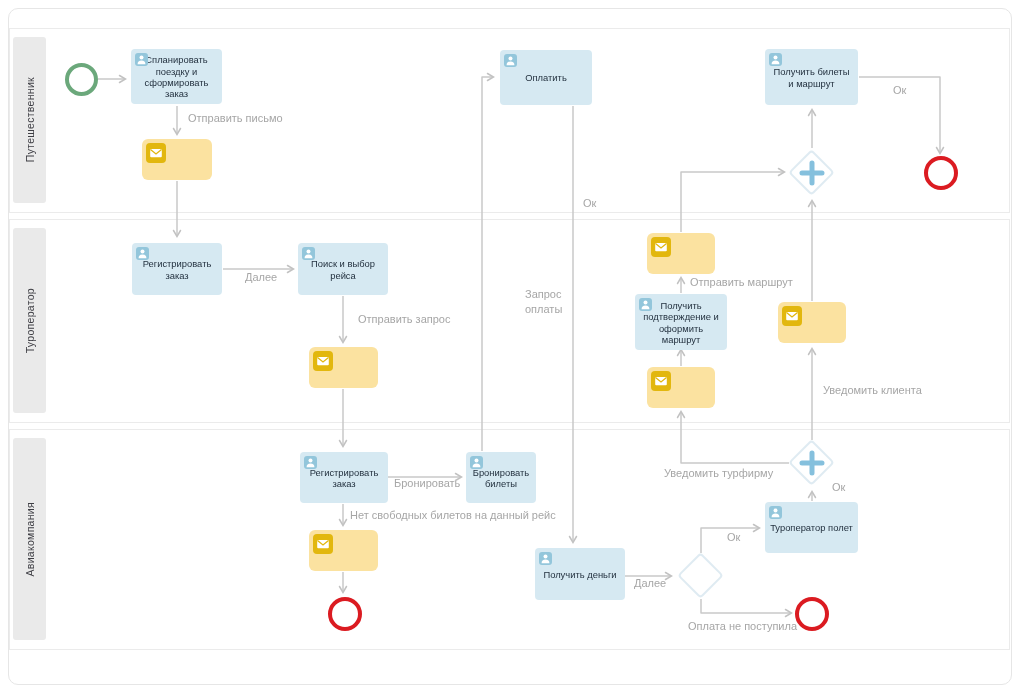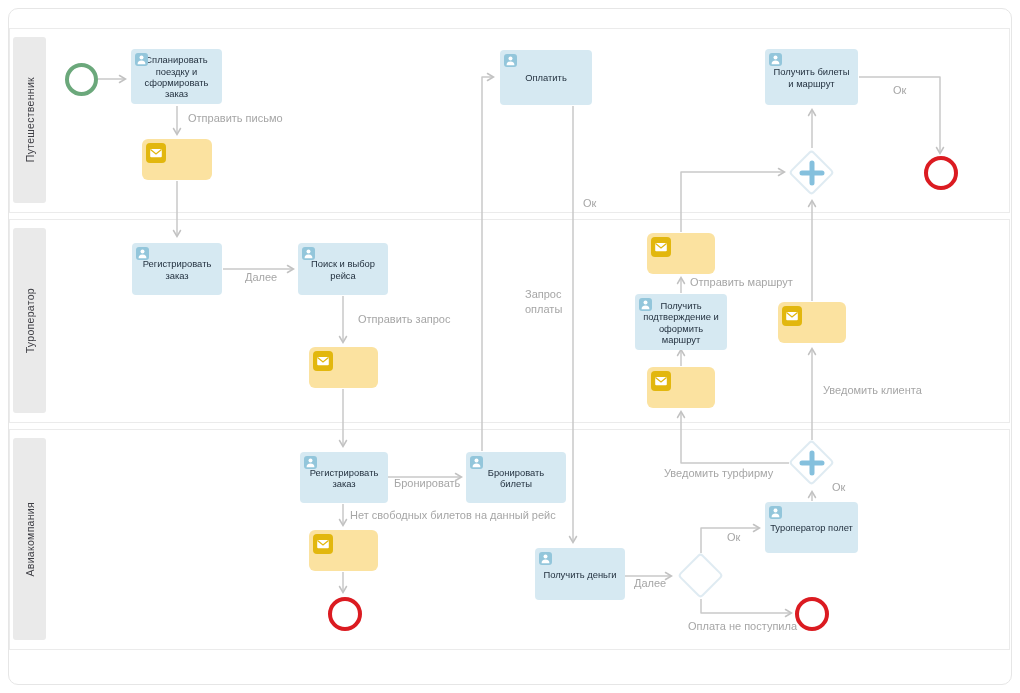--- a/index.html
+++ b/index.html
@@ -217,21 +217,21 @@
     <span class="uicon">
       <svg viewBox="0 0 13 13" width="13" height="13">
           <rect width="13" height="13" rx="3" fill="#93C6DB"></rect>
           <circle cx="6.5" cy="4.6" r="2" fill="#fff"></circle>
           <path d="M2.6,11.2 a3.9,3.6 0 0 1 7.8,0 Z" fill="#fff"></path>
         </svg>
     </span>
     <span>Регистрировать заказ</span>
   </div>
 
-  <div class="task" style="left:466px;top:452px;width:100px;height:51px;">
+  <div class="task" style="left:466px;top:452px;width:70px;height:51px;">
     <span class="uicon">
       <svg viewBox="0 0 13 13" width="13" height="13">
           <rect width="13" height="13" rx="3" fill="#93C6DB"></rect>
           <circle cx="6.5" cy="4.6" r="2" fill="#fff"></circle>
           <path d="M2.6,11.2 a3.9,3.6 0 0 1 7.8,0 Z" fill="#fff"></path>
         </svg>
     </span>
     <span>Бронировать билеты</span>
   </div>
 

